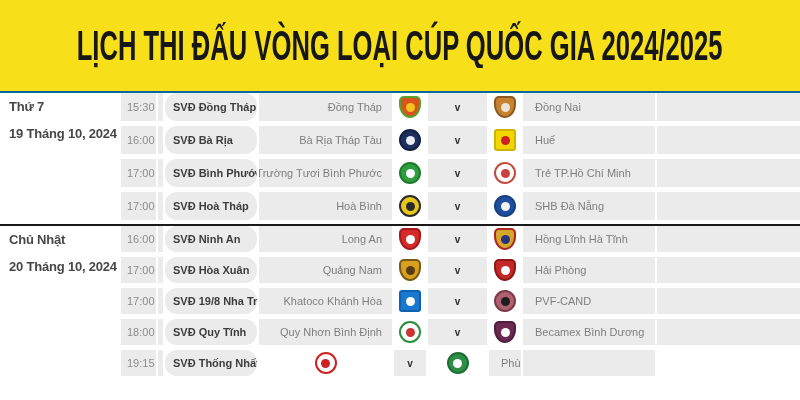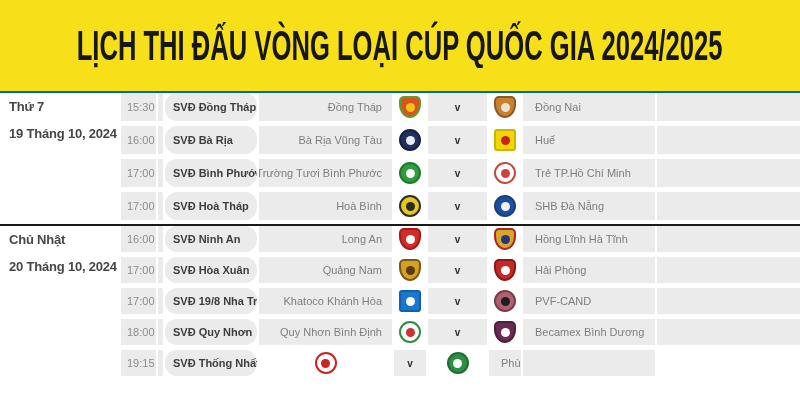--- a/index.html
+++ b/index.html
@@ -72,21 +72,21 @@
           </span>
         </div>
       <div class="cell away">Đồng Nai</div>
       <div class="cell filler"></div>
     </div>
 
     <div class="match-row">
       <div class="cell time">16:00</div>
       <div class="cell spacer"></div>
       <div class="cell stadium">SVĐ Bà Rịa</div>
-      <div class="cell home">Bà Rịa Vũng Tàu</div>
+      <div class="cell home">Bà Rịa Tháp Tàu</div>
       <div class="cell logo-cell">
           <span class="crest crest-circle" style="background: rgb(32, 48, 94); border-color: rgb(20, 31, 66);">
             <span class="crest-inner" style="background: rgb(232, 236, 244);"></span>
           </span>
         </div>
       <div class="cell vs">v</div>
       <div class="cell logo-cell">
           <span class="crest crest-square" style="background: rgb(242, 214, 0); border-color: rgb(205, 180, 0);">
             <span class="crest-inner" style="background: rgb(204, 32, 32);"></span>
           </span>
@@ -203,21 +203,21 @@
             <span class="crest-inner" style="background: rgb(30, 30, 30);"></span>
           </span>
         </div>
       <div class="cell away">PVF-CAND</div>
       <div class="cell filler"></div>
     </div>
 
     <div class="match-row">
       <div class="cell time">18:00</div>
       <div class="cell spacer"></div>
-      <div class="cell stadium">SVĐ Quy Nhơn</div>
+      <div class="cell stadium">SVĐ Quy Tĩnh</div>
       <div class="cell home">Quy Nhơn Bình Định</div>
       <div class="cell logo-cell">
           <span class="crest crest-circle" style="background: rgb(255, 255, 255); border-color: rgb(46, 142, 62);">
             <span class="crest-inner" style="background: rgb(204, 51, 51);"></span>
           </span>
         </div>
       <div class="cell vs">v</div>
       <div class="cell logo-cell">
           <span class="crest crest-shield" style="background: rgb(106, 42, 82); border-color: rgb(78, 30, 60);">
             <span class="crest-inner" style="background: rgb(255, 255, 255);"></span>

